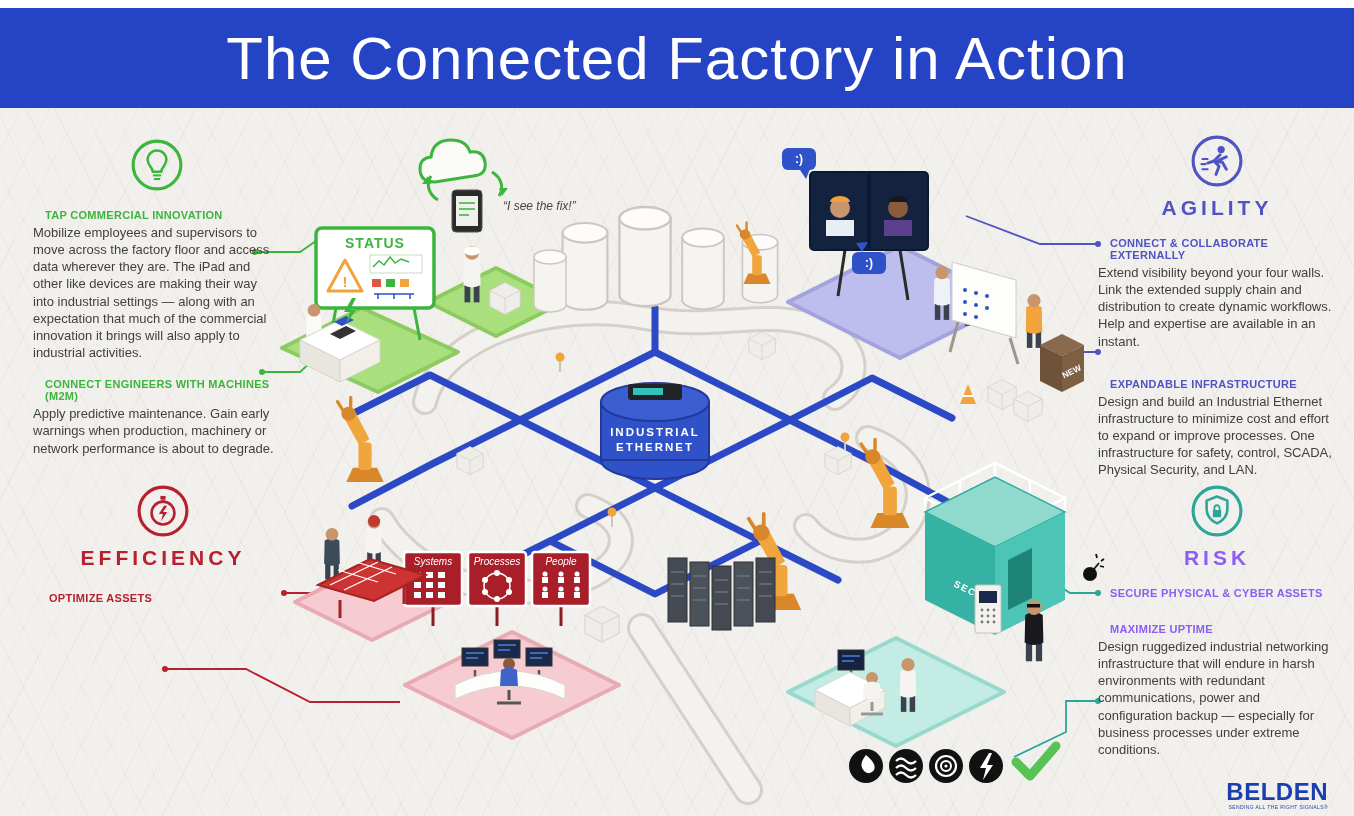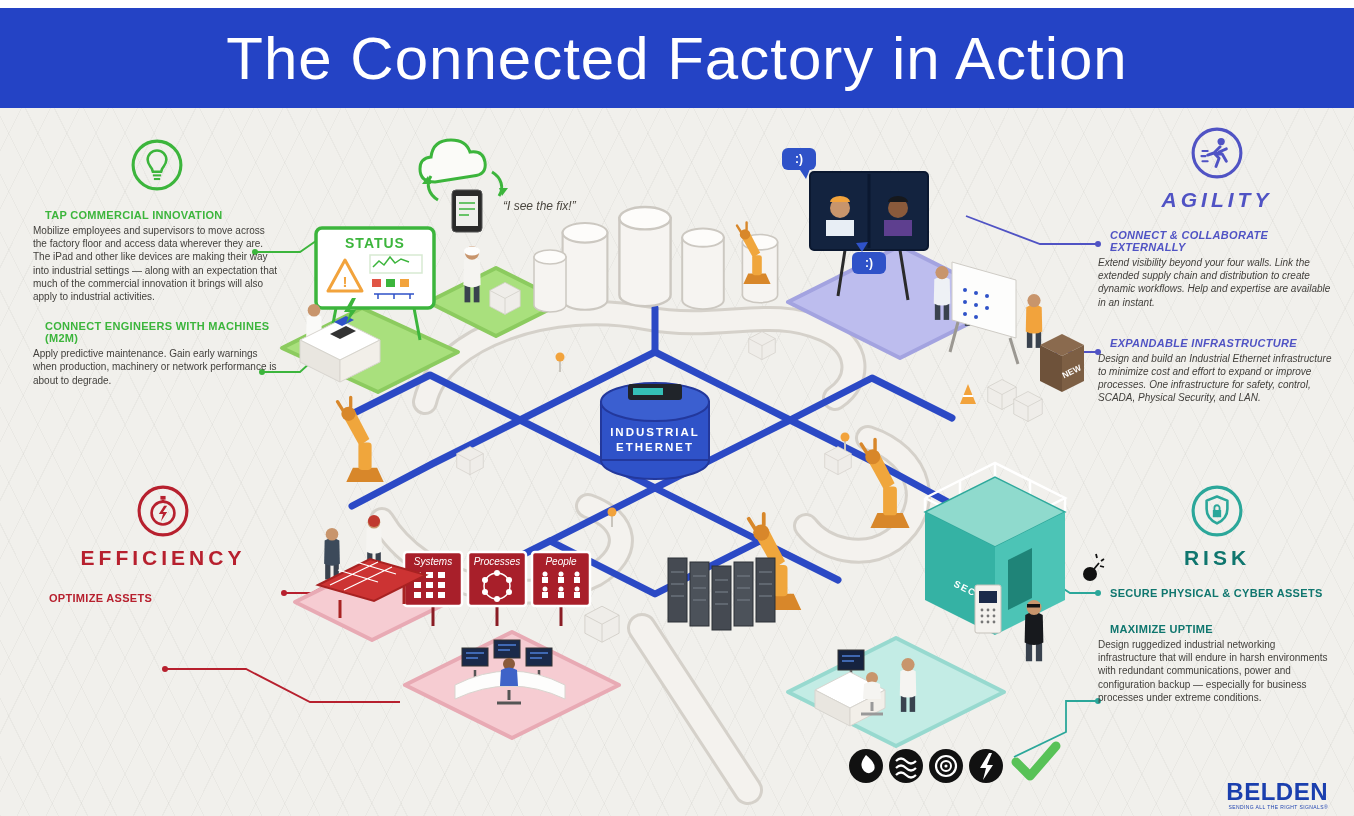--- a/index.html
+++ b/index.html
@@ -10,22 +10,22 @@
   .banner h1{margin:0;color:#ffffff;font-size:60px;font-weight:400;letter-spacing:1px;}
   .scene{position:absolute;top:108px;left:0;right:0;bottom:0;background:#f1f0ec;
     background-image:
       repeating-linear-gradient(63.5deg, rgba(90,90,80,0.05) 0 1px, transparent 1px 26px),
       repeating-linear-gradient(-63.5deg, rgba(90,90,80,0.05) 0 1px, transparent 1px 26px);}
   .corner{position:absolute;z-index:5;}
   .corner .icon-wrap{display:flex;justify-content:center;}
   .sec-title{margin:8px 0 0 0;text-align:center;font-size:21px;font-weight:bold;letter-spacing:4px;}
   .item{margin-top:17px;}
   .item h3{margin:0 0 3px 12px;font-size:11px;font-weight:bold;letter-spacing:.3px;}
-  .item p{margin:0;font-size:10px;line-height:1.32;color:#413f3b;}
-  .green{color:#3cb53c}.purple{color:#5053c4}.red{color:#b7202e}.teal{color:#0f766e}
+  .item p{margin:0;font-size:13px;line-height:1.32;color:#413f3b;}
+  .green{color:#3cb53c}.purple{color:#5053c4}.red{color:#b7202e}.teal{color:#8b5cf6}
   .belden{position:absolute;right:26px;bottom:6px;text-align:right;z-index:6;margin-left:30px;}
   .belden .brand{color:#1b3fae;font-weight:bold;font-size:24px;letter-spacing:.5px;line-height:1;}
   .belden .tag{color:#1b3fae;font-size:5px;letter-spacing:.4px;}
   svg text{font-family:"Liberation Sans",sans-serif;}
 </style>
 </head>
 <body>
 
 <div class="canvas">
 
@@ -394,21 +394,21 @@
     <div class="item">
       <h3 class="green">TAP COMMERCIAL INNOVATION</h3>
       <p>Mobilize employees and supervisors to move across the factory floor and access data wherever they are. The iPad and other like devices are making their way into industrial settings — along with an expectation that much of the commercial innovation it brings will also apply to industrial activities.</p>
     </div>
     <div class="item">
       <h3 class="green">CONNECT ENGINEERS WITH MACHINES (M2M)</h3>
       <p>Apply predictive maintenance. Gain early warnings when production, machinery or network performance is about to degrade.</p>
     </div>
   </section>
 
-  <section class="corner" style="left:1098px;top:126px;width:238px;font-style:italic;">
+  <section class="corner" style="left:1098px;top:134px;width:238px;">
     <div class="icon-wrap">
       <svg width="54" height="54" viewBox="0 0 52 52">
         <circle cx="26" cy="26" r="23" fill="none" stroke="#5053c4" stroke-width="3"></circle>
         <circle cx="30" cy="15" r="3.5" fill="#5053c4"></circle>
         <path d="M29 20 l-6 6 5 5 -3 8 M23 26 l8 1 4 7 M28 25 l7 -3 M23 26 l-6 2" fill="none" stroke="#5053c4" stroke-width="2.8" stroke-linecap="round" stroke-linejoin="round"></path>
         <path d="M12 24 h5 M11 29 h4 M12 34 h5" stroke="#5053c4" stroke-width="2" stroke-linecap="round"></path>
       </svg>
     </div>
     <h2 class="sec-title purple">AGILITY</h2>
     <div class="item">

